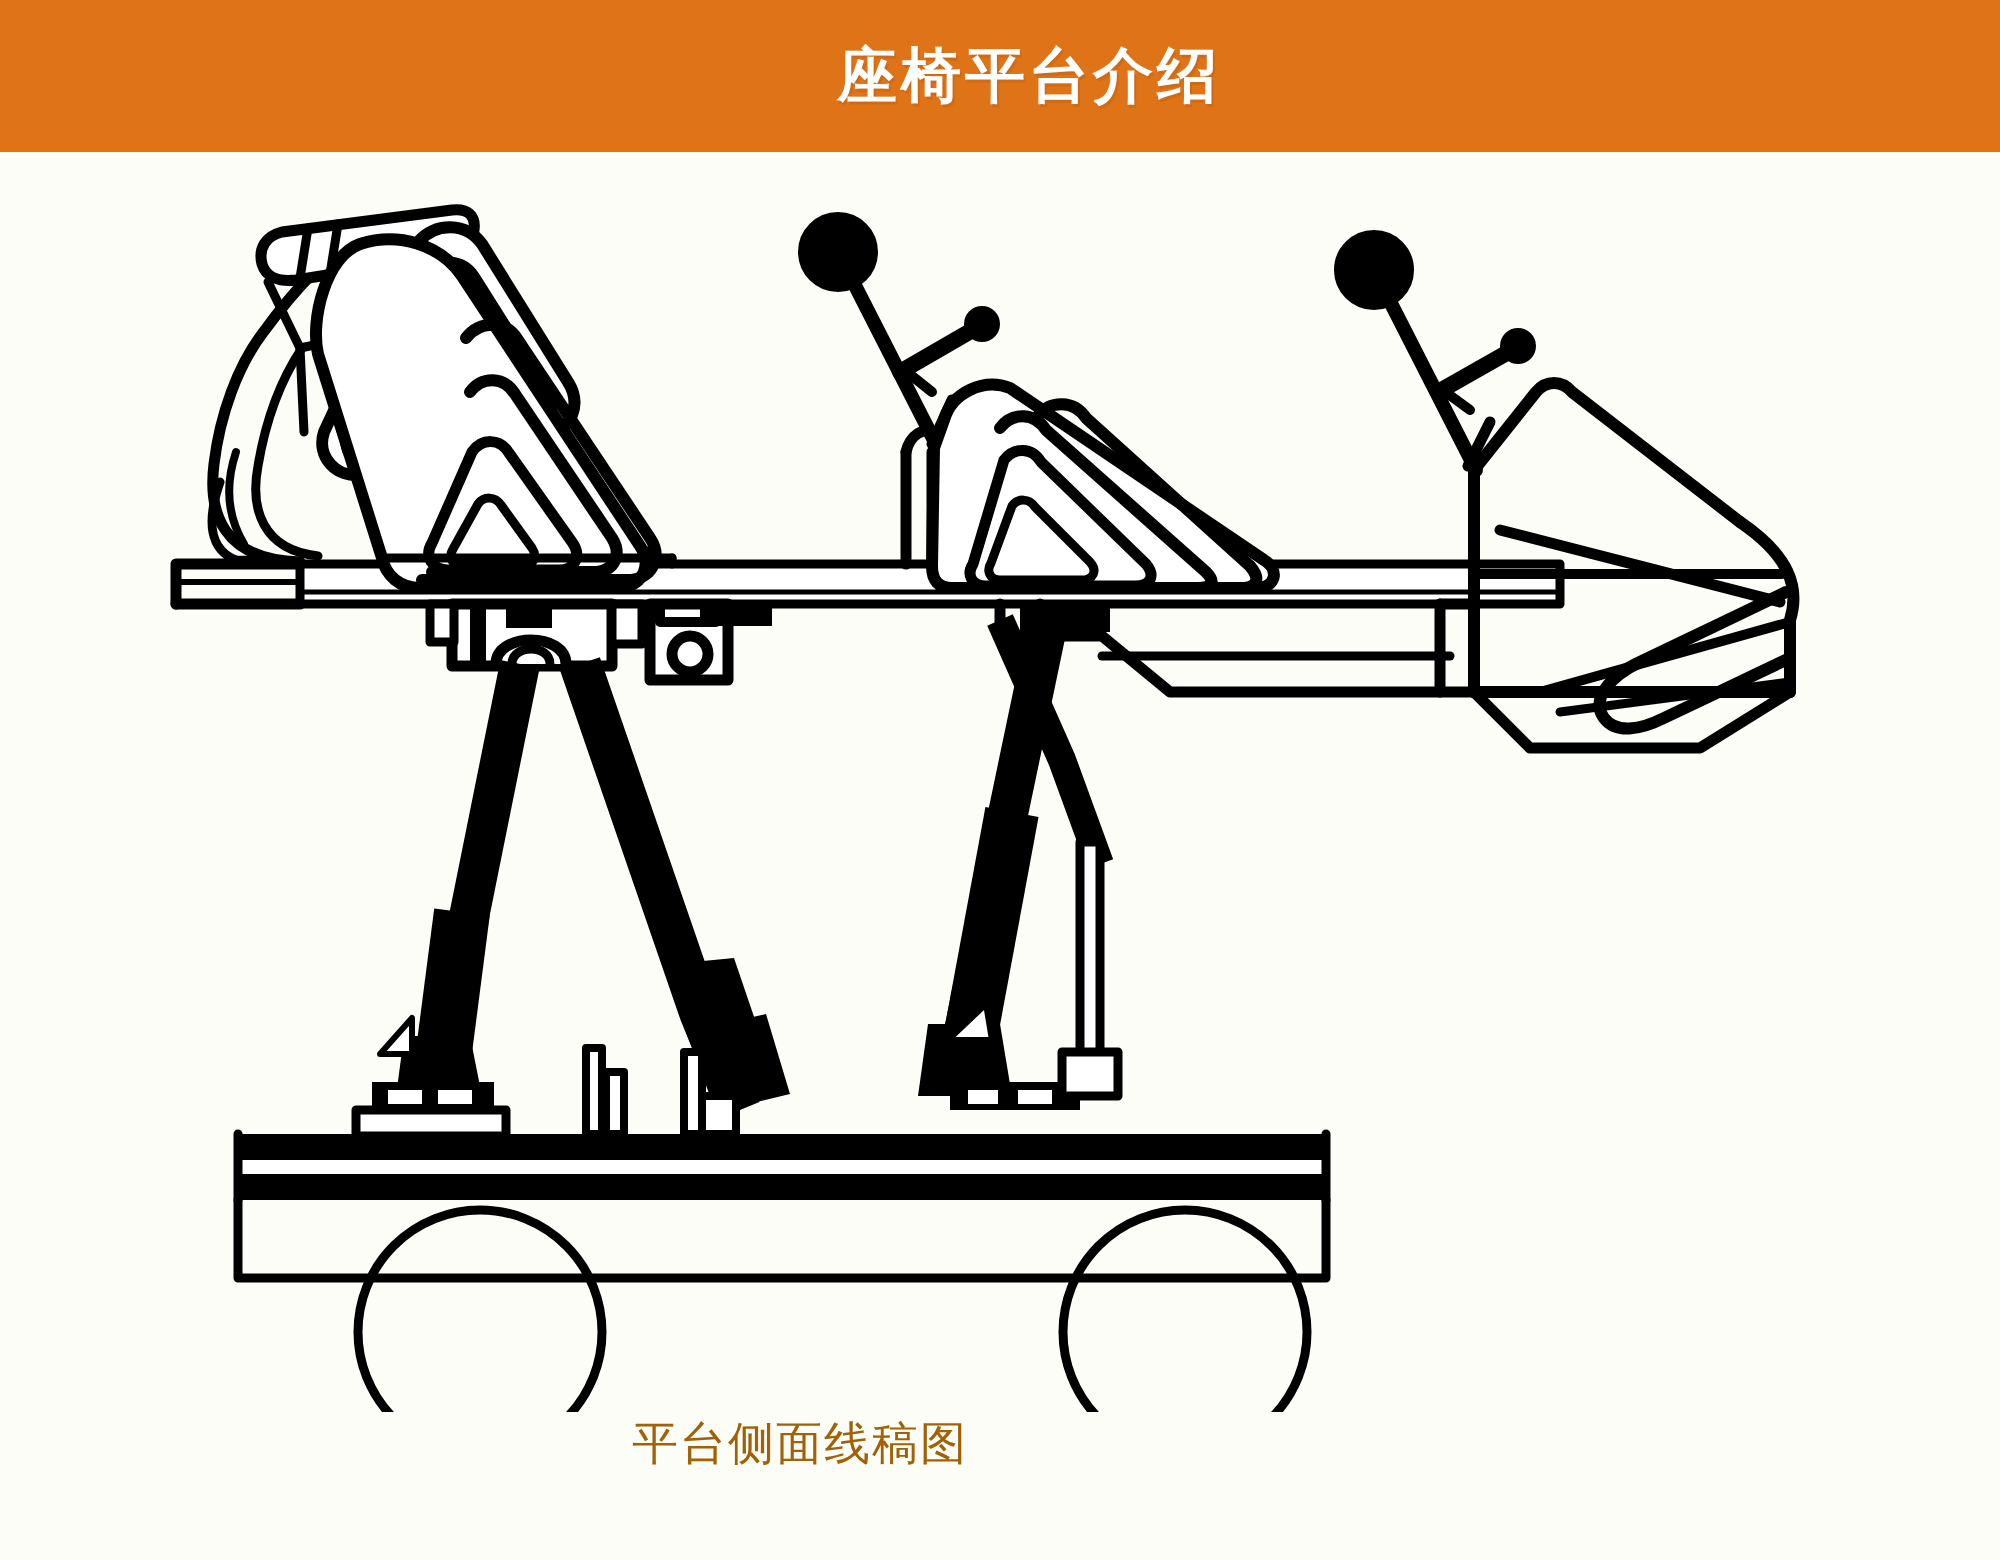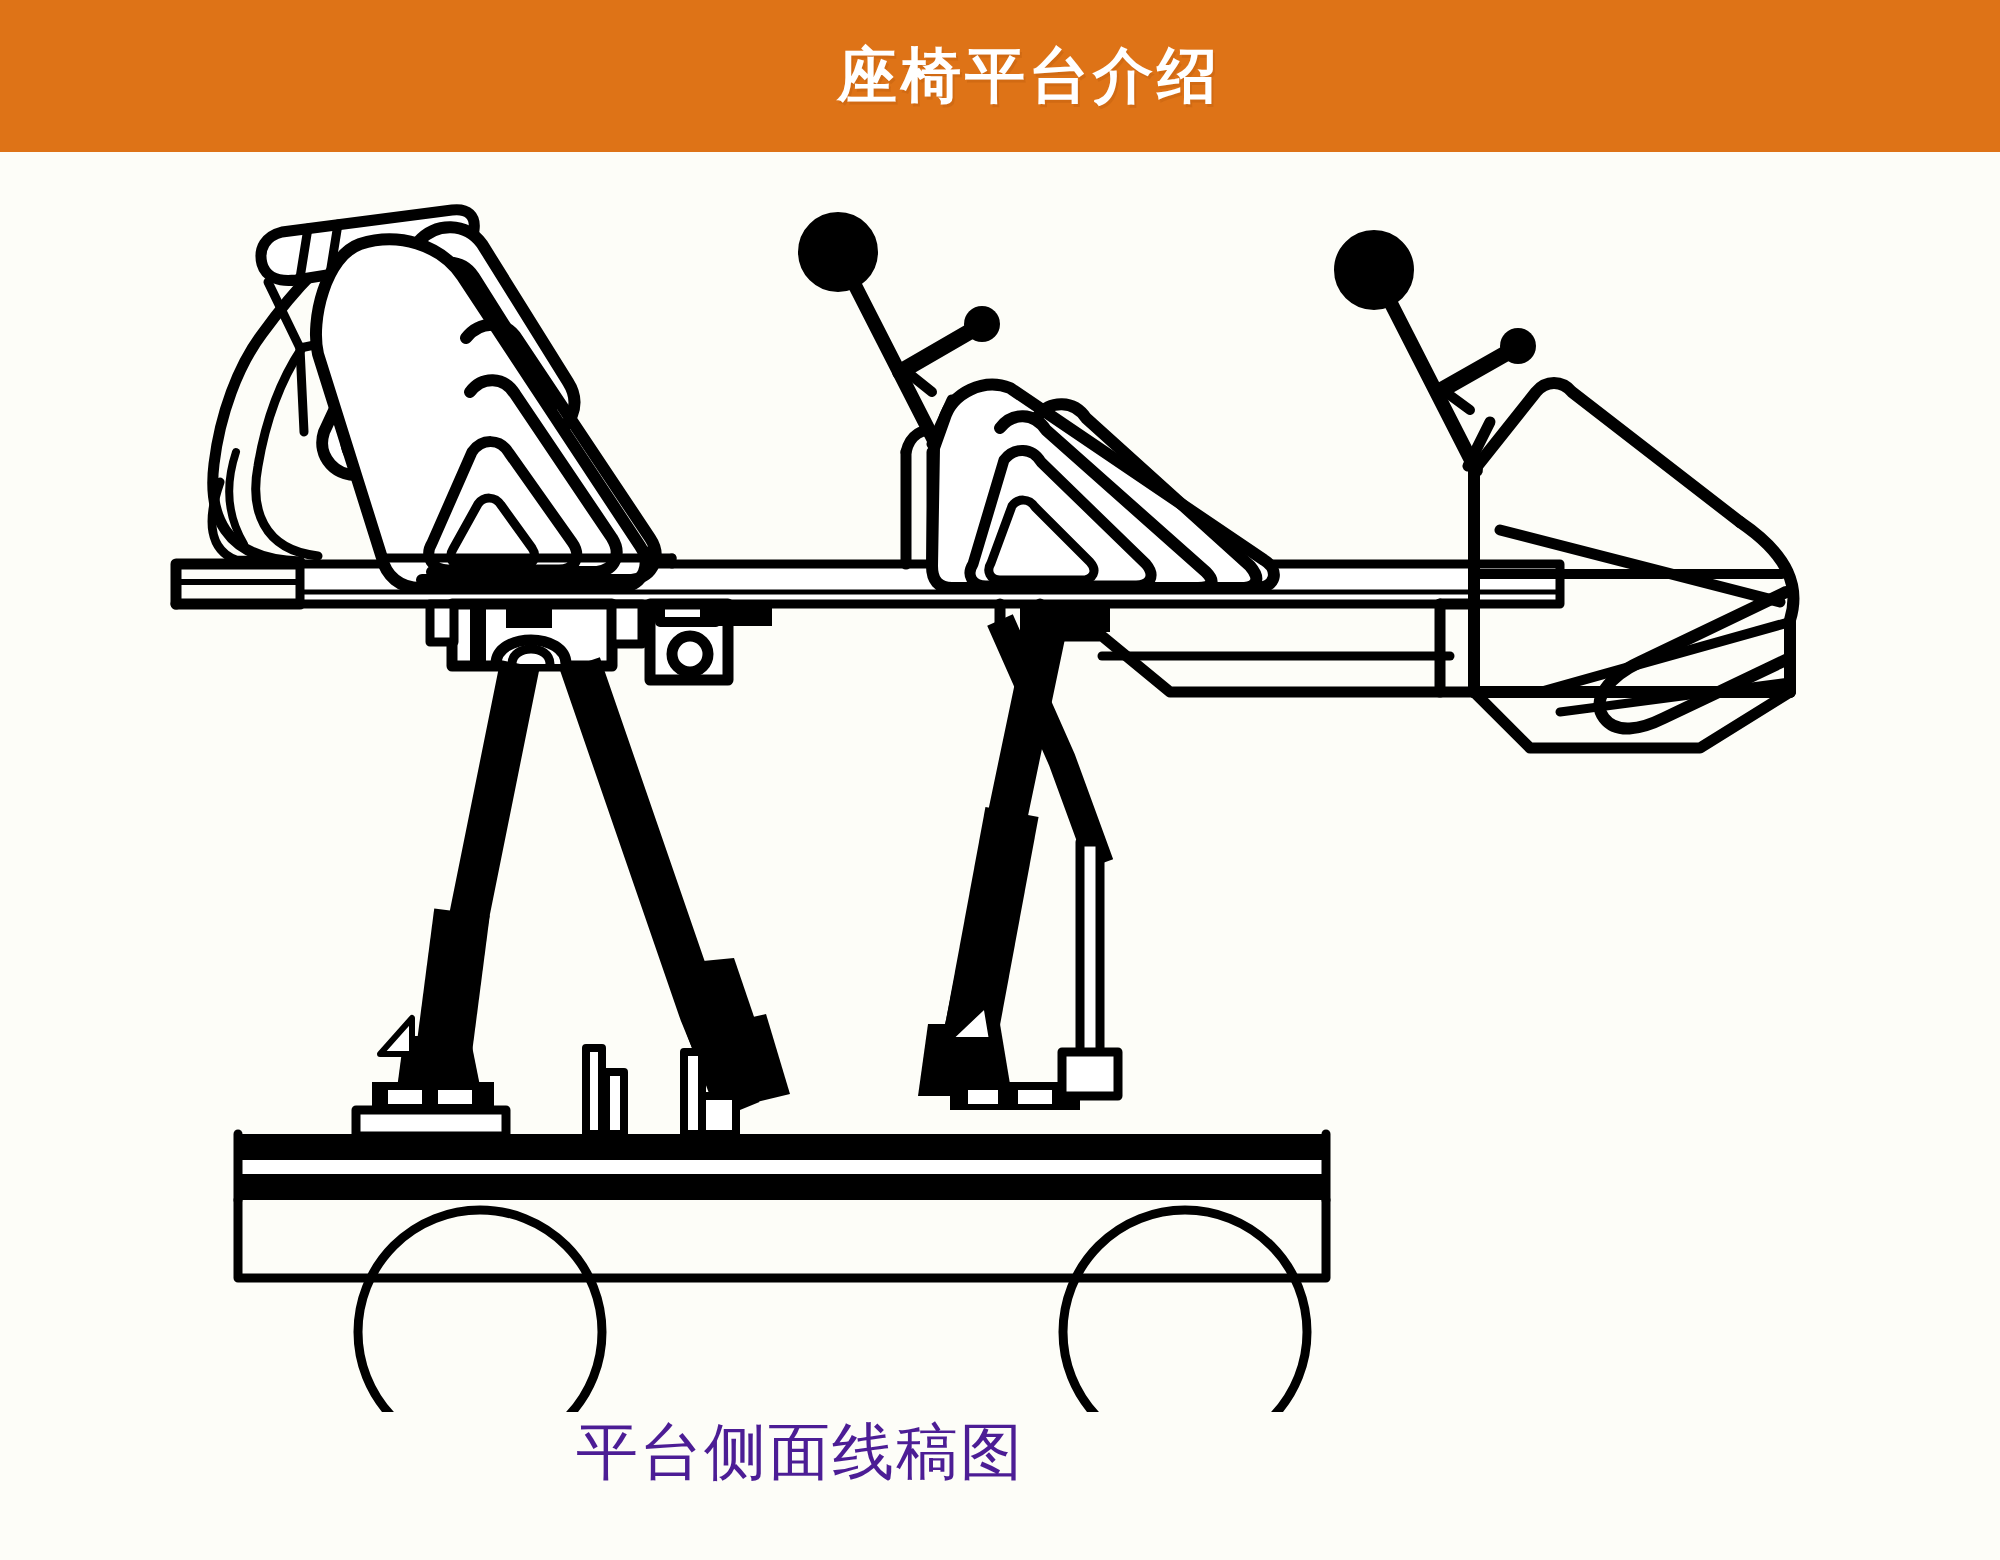--- a/index.html
+++ b/index.html
@@ -54,22 +54,22 @@
     width: 2000px;
     height: 1260px;
   }
   
   #caption {
     position: absolute;
     left: 0;
     top: 1418px;
     width: 1600px;
     text-align: center;
-    font-size: 62px;
-    color: #4c1d95;
+    font-size: 46px;
+    color: #a16207;
     letter-spacing: 2px;
     line-height: 1.1;
     white-space: nowrap;
     user-select: none;
   }
 </style>
 </head>
 <body>
 
 <div id="page">

